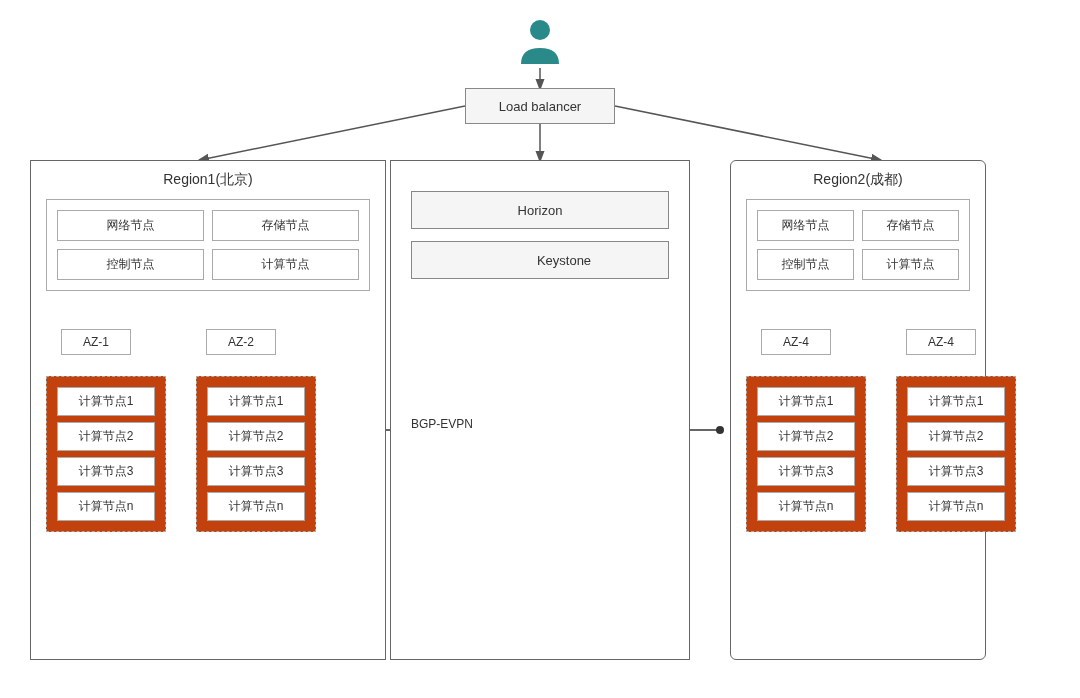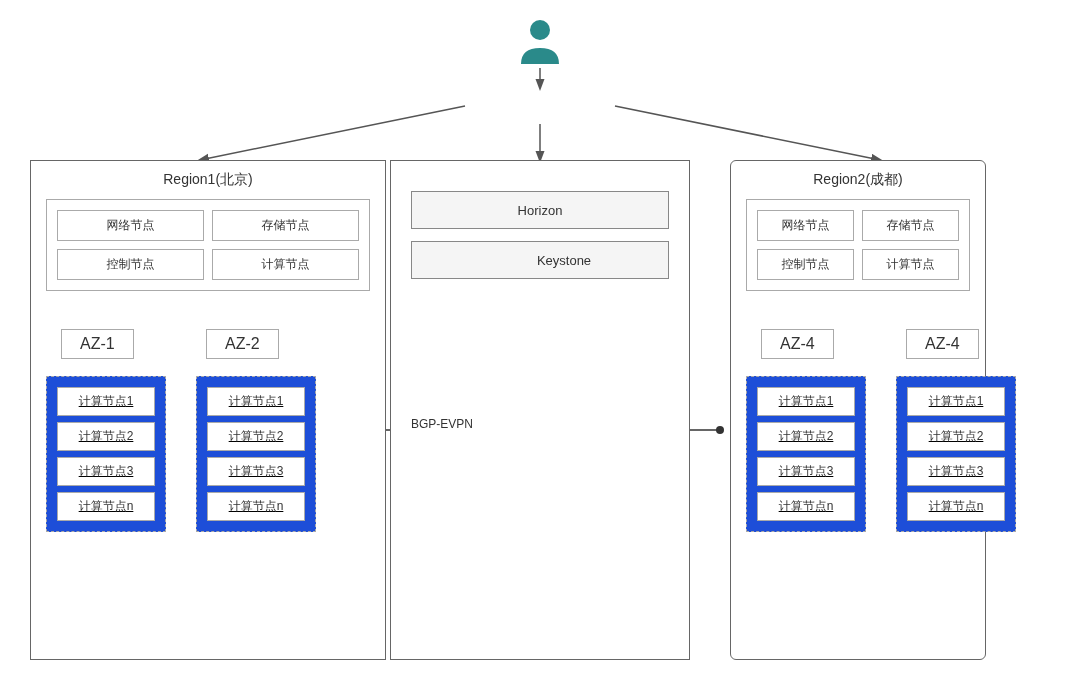--- a/index.html
+++ b/index.html
@@ -99,33 +99,32 @@
       text-align: center;
       font-size: 12px;
       color: #333;
       background: #fff;
     }
 
     .az-box {
       border: 1px solid #aaa;
       padding: 5px 18px;
       text-align: center;
-      font-size: 16px;
+      font-size: 12px;
       color: #333;
       background: #fff;
       min-width: 70px;
     }
 
     
     .compute-group {
       position: absolute;
       border: 1.5px dashed #aaa;
       padding: 10px;
-      background: #1d4ed8;
-      text-decoration: underline;
+      background: #c2410c;
     }
 
     .compute-item {
       border: 1px solid #aaa;
       padding: 5px 8px;
       text-align: center;
       font-size: 12px;
       color: #333;
       background: #fff;
       margin-bottom: 6px;
@@ -210,20 +209,23 @@
 
   <div class="user-icon">
     <svg viewBox="0 0 54 54" xmlns="http://www.w3.org/2000/svg">
 
       <circle cx="27" cy="16" r="10" fill="#2a8a8a" stroke="none"></circle>
 
       <path d="M 8 50 Q 8 34 27 34 Q 46 34 46 50 Z" fill="#2a8a8a"></path>
     </svg>
   </div>
 
+  <div class="load-balancer center-box" style="top:88px; left:50%; transform:translateX(-50%); width:150px; height:36px;">
+    <span>Load balancer</span>
+  </div>
 
   <div class="region-box region-left">
     <div class="region-title">Region1(北京)</div>
 
     <div style="position:absolute; top:38px; left:15px; right:15px; border:1px solid #aaa; padding:10px;">
       <div class="nodes-grid">
         <div class="node-box"><span>网络节点</span></div>
         <div class="node-box"><span>存储节点</span></div>
         <div class="node-box"><span>控制节点</span></div>
         <div class="node-box"><span>计算节点</span></div>

